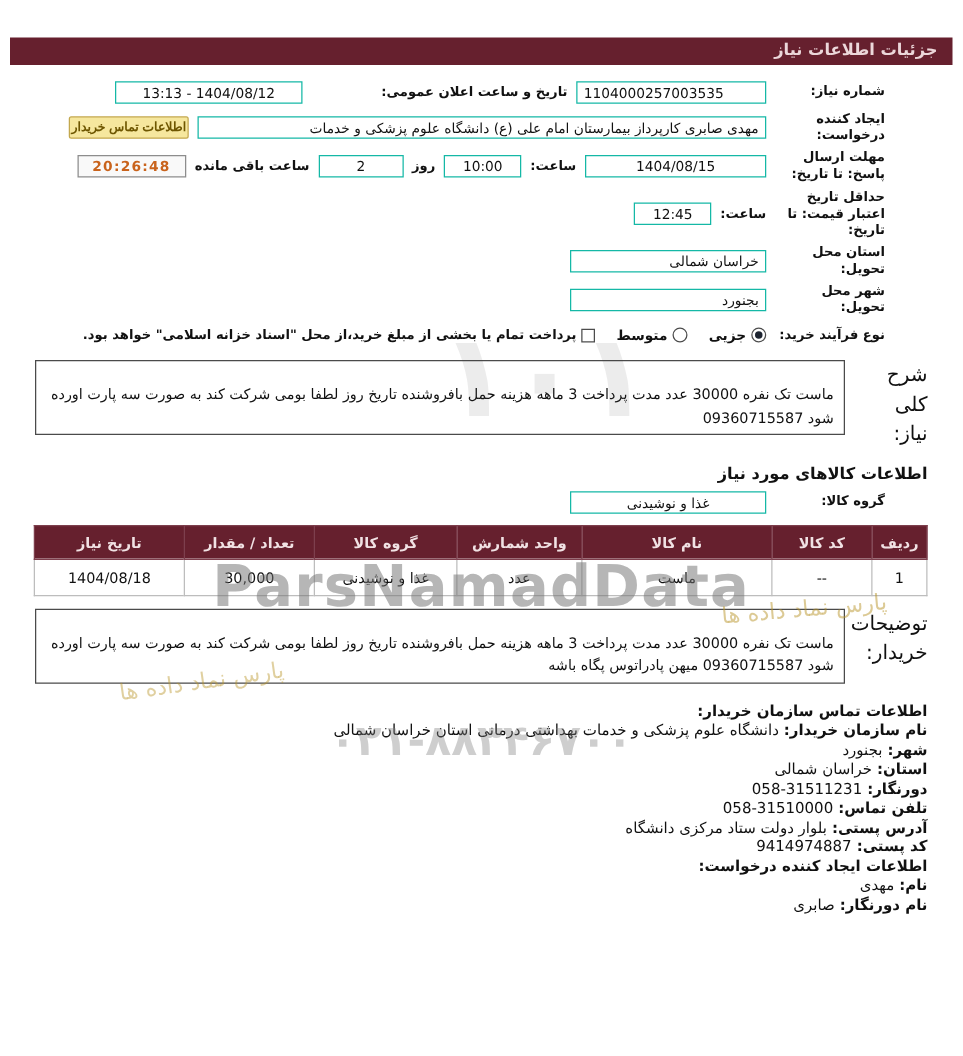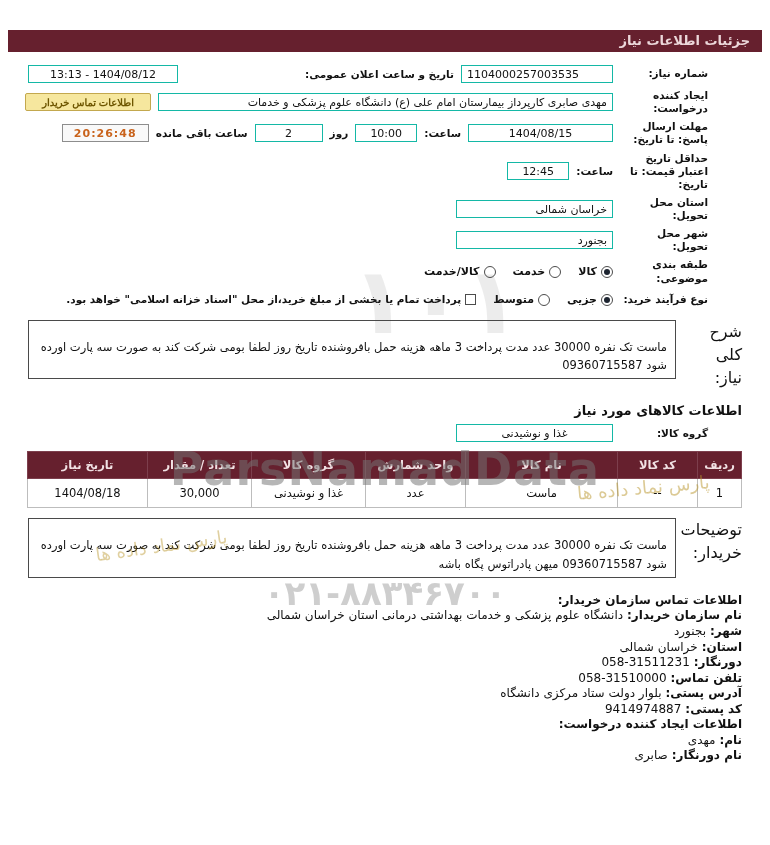--- a/index.html
+++ b/index.html
@@ -24,41 +24,41 @@
   .form { margin-top:12px; }
   .frow {
     display:flex; align-items:center;
     margin:5px 62px 5px 24px; gap:7px; font-size:11px; min-height:20px;
   }
   .flabel {
     font-weight:bold; font-size:10.5px; line-height:1.25;
     width:88px; flex-shrink:0; text-align:right;
   }
   .mlabel { font-weight:bold; font-size:10.5px; white-space:nowrap; }
-  .sp { margin-left:120px; }
+  .sp { margin-left:56px; }
   .vbox {
     border:1px solid #14b8a6; background:#fff;
     height:18px; line-height:15px; padding:1px 5px;
     font-size:11px; white-space:nowrap; overflow:hidden;
   }
   .c { text-align:center; }
   .ltr { direction:ltr; text-align:left; }
   .w-need { width:152px; }
   .w-ann { width:150px; }
   .w-wide { width:455px; }
   .w-date { width:145px; }
   .w-time { width:62px; }
   .w-days { width:68px; }
   .w-timer { width:87px; background:#f9f9f9; border-color:#8d8d8d; }
   .w-prov { width:157px; }
   .timer { color:#c9631c; font-weight:bold; letter-spacing:1px; }
   .btn-contact {
     background:#f6e79e; border:1px solid #c3a84e; color:#6e5600;
     font-size:10px; font-weight:bold; height:18px; line-height:15px;
-    padding:1px 16px; white-space:nowrap; border-radius:2px; cursor:pointer;
+    padding:1px 1px; white-space:nowrap; border-radius:2px; cursor:pointer;
   }
 
   
   .opts { display:flex; align-items:center; gap:17px; flex-wrap:nowrap; }
   .opt { display:flex; align-items:center; gap:4px; }
   .radio {
     width:12px; height:12px; border:1.5px solid #4c4c4c; border-radius:50%;
     display:inline-flex; align-items:center; justify-content:center;
     background:#fff; flex-shrink:0;
   }
@@ -164,37 +164,20 @@
     <div class="frow">
       <div class="flabel">استان محل تحویل:</div>
       <div class="vbox w-prov">خراسان شمالی</div>
     </div>
 
     <div class="frow">
       <div class="flabel">شهر محل تحویل:</div>
       <div class="vbox w-prov">بجنورد</div>
     </div>
 
-    <div class="frow">
-      <div class="flabel">طبقه بندی موضوعی:</div>
-      <div class="opts">
-        <div class="opt">
-          <span class="radio checked"></span>
-          <span class="optlabel">کالا</span>
-        </div>
-        <div class="opt">
-          <span class="radio"></span>
-          <span class="optlabel">خدمت</span>
-        </div>
-        <div class="opt">
-          <span class="radio"></span>
-          <span class="optlabel">کالا/خدمت</span>
-        </div>
-      </div>
-    </div>
 
     <div class="frow">
       <div class="flabel">نوع فرآیند خرید:</div>
       <div class="opts">
         <div class="opt">
           <span class="radio checked"></span>
           <span class="optlabel">جزیی</span>
         </div>
         <div class="opt">
           <span class="radio"></span>

